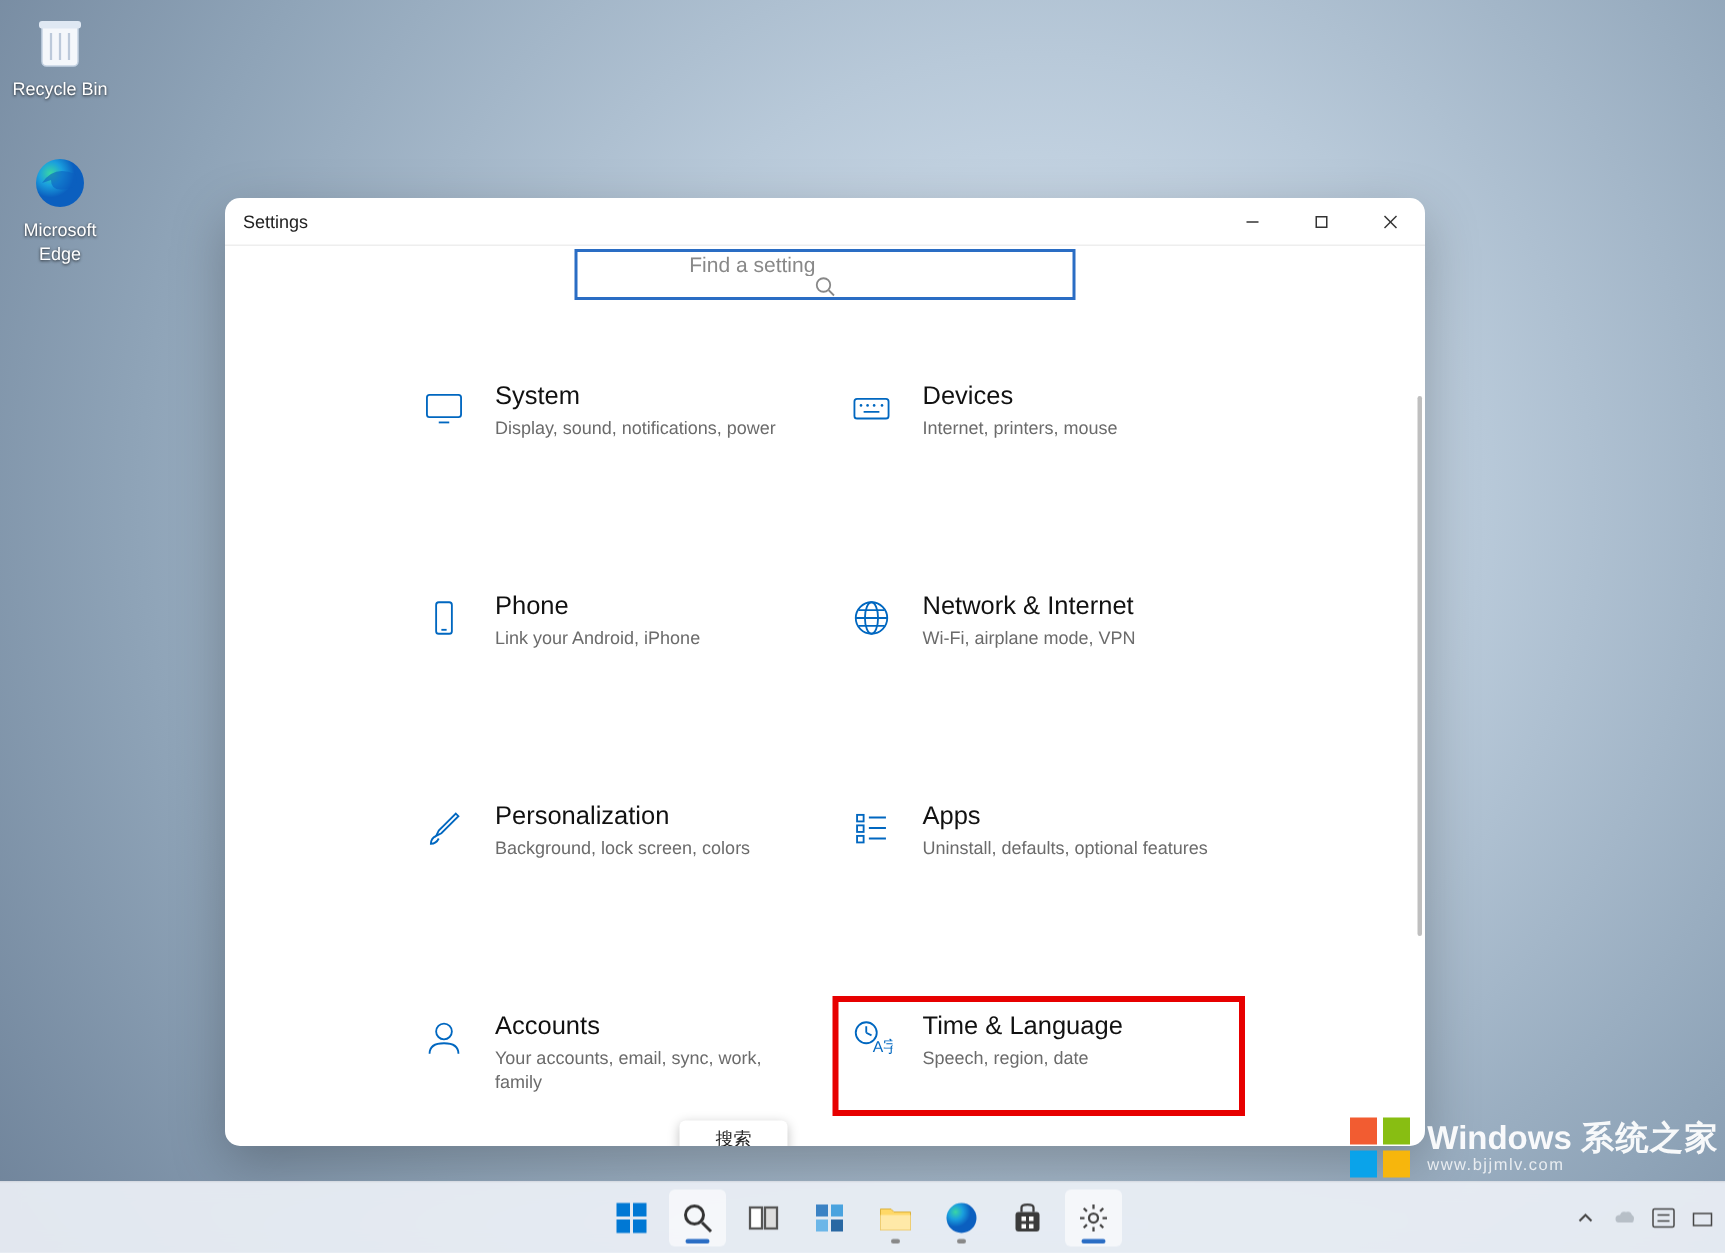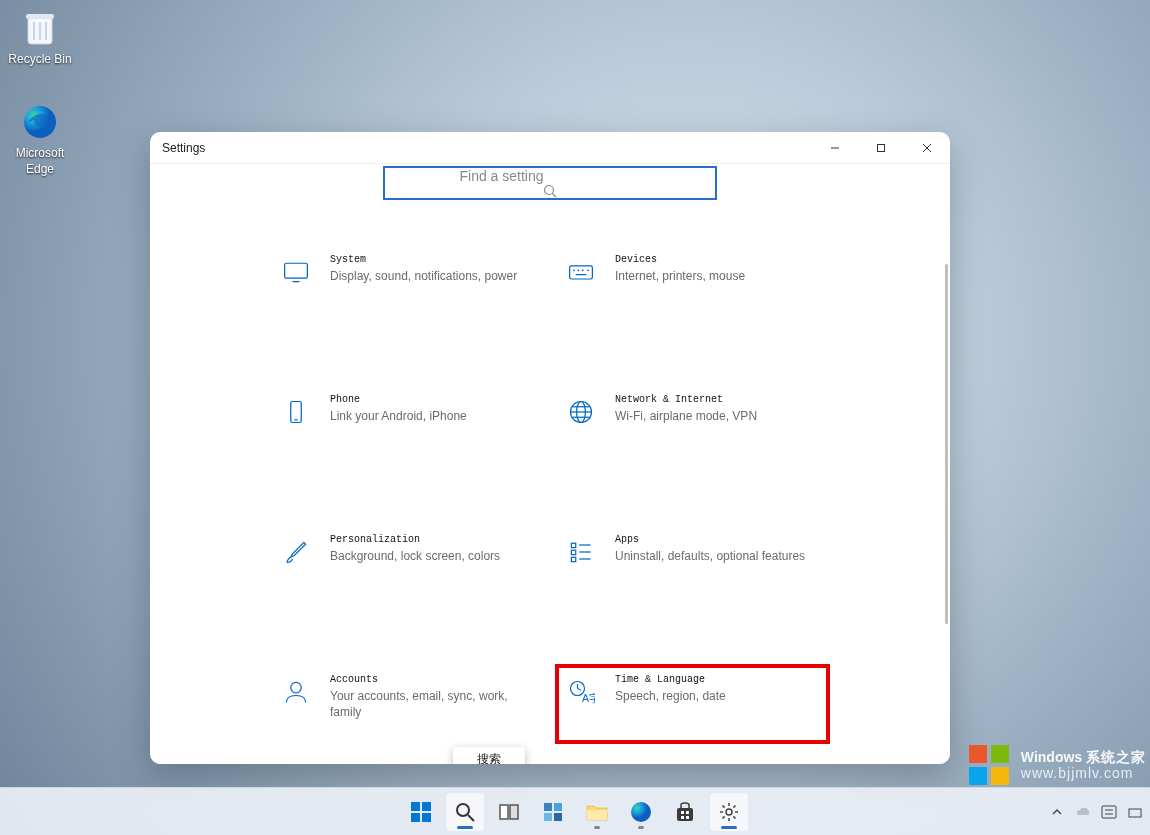--- a/index.html
+++ b/index.html
@@ -95,21 +95,21 @@
   .cat.highlighted { border: 4px solid #e70000; }
   .cat-icon {
     width: 32px; height: 32px;
     flex-shrink: 0;
     color: #be185d;
     display: flex; align-items: center; justify-content: center;
     margin-top: 2px;
   }
   .cat-icon svg { width: 28px; height: 28px; stroke: #0067c0; fill: none; stroke-width: 1.4; }
   .cat-text { flex: 1; padding-right: 6px; }
-  .cat-title { font-size: 10px; color: #111; margin-bottom: 3px; font-family: Liberation Mono, monospace; }
+  .cat-title { font-size: 17px; color: #111; margin-bottom: 3px; }
   .cat-desc { font-size: 12px; color: #6b6b6b; line-height: 1.35; }
   .scrollbar-thumb {
     position: absolute; right: 2px; top: 100px; width: 3px; height: 360px;
     background: #bfbfbf; border-radius: 2px;
   }
   .tooltip {
     position: absolute;
     left: 303px; bottom: -8px;
     transform: translateY(0);
     background: #fff;
@@ -159,23 +159,23 @@
   .tray-icon { width:18px; height:18px; display:flex; align-items:center; justify-content:center; cursor:pointer; }
   .watermark {
     position: absolute; right: 4px; bottom: 46px;
     display: flex; align-items: center; gap: 8px;
     color: #fff; opacity: 0.93;
   }
   .watermark .wlogo {
     width: 48px; height: 48px;
   }
   .watermark .wtext { line-height:1.15; }
-  .watermark .wl1 { font-size: 14px; font-weight: 600; }
+  .watermark .wl1 { font-size: 22px; font-weight: 600; }
   .watermark .wl1 .cn { letter-spacing: 1px; }
-  .watermark .wl2 { font-size: 14px; letter-spacing: 1px; opacity:0.85; }
+  .watermark .wl2 { font-size: 11px; letter-spacing: 1px; opacity:0.85; }
 </style>
 </head>
 <body>
 
 <div class="desktop-icon" style="left:2px; top:8px;">
   <div class="glyph">
     <svg viewBox="0 0 40 40">
         <rect x="8" y="8" width="24" height="28" rx="3" fill="#f4f7fb" stroke="#c5d3e3"></rect>
         <rect x="6" y="6" width="28" height="5" rx="2" fill="#dfe8f3"></rect>
         <path d="M14 14 L14 32 M20 14 L20 32 M26 14 L26 32" stroke="#bcc9da" stroke-width="1.5"></path>

